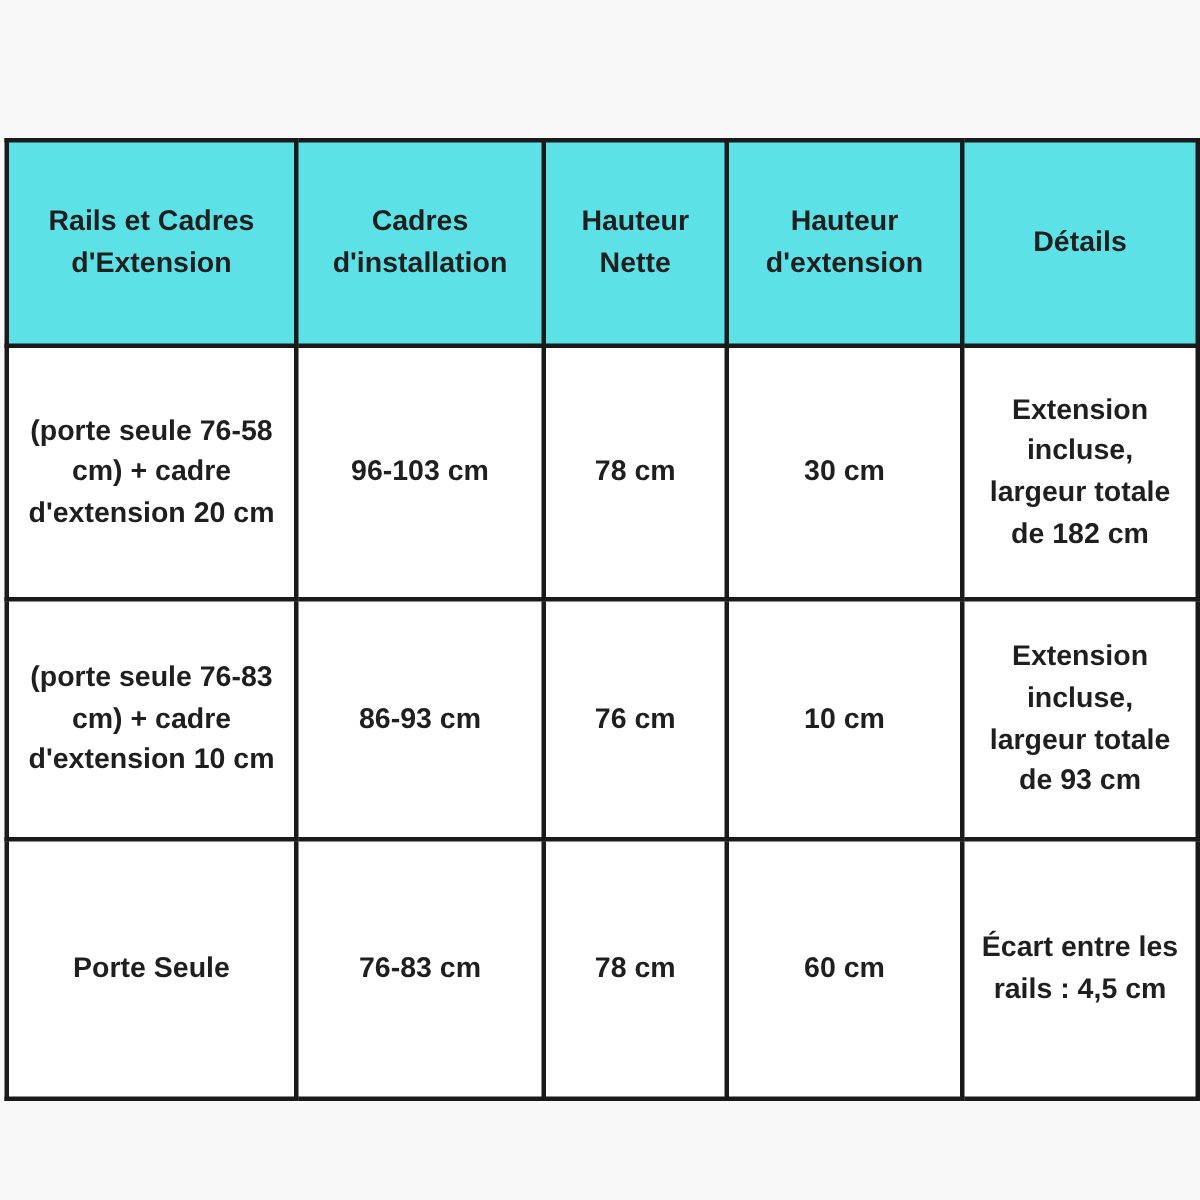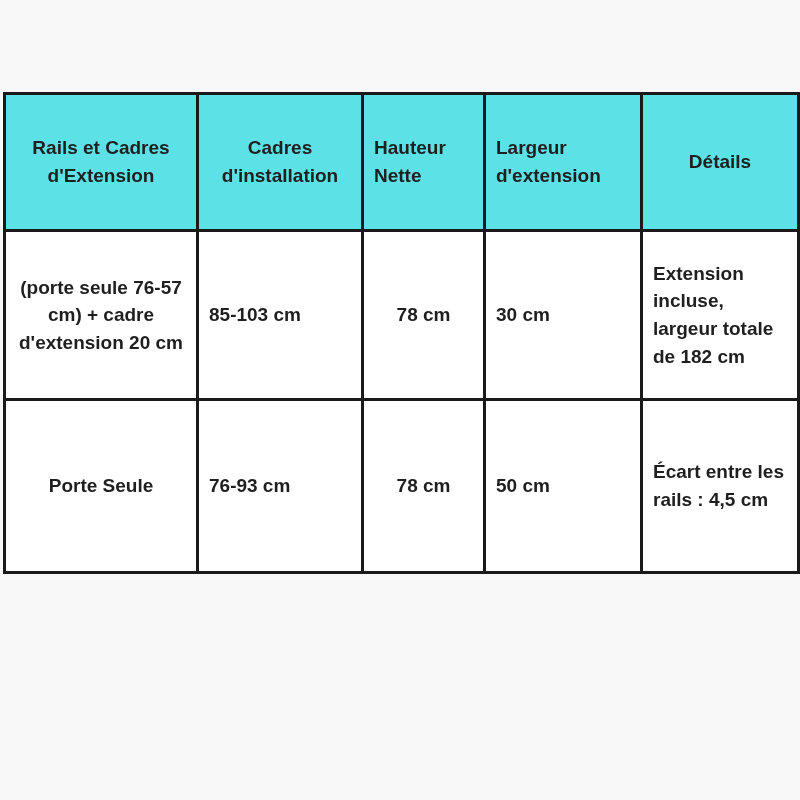--- a/index.html
+++ b/index.html
@@ -41,53 +41,60 @@
     background:var(--header-bg);
     height:137px;
   }
   table.spec-table td{
     background:var(--cell-bg);
   }
   tr.row-0 td{height:169px;}
   tr.row-1 td{height:160px;}
   tr.row-2 td{height:173px;}
   .al-c{text-align:center;}
-  .al-l{text-align:left;}
+  .al-l{text-align:center;}
 </style>
 </head>
 <body>
 
 <div class="page">
   <table class="spec-table">
     <colgroup>
       <col style="width:193px">
       <col style="width:165px">
       <col style="width:122px">
       <col style="width:157px">
       <col style="width:157px">
     </colgroup>
     <thead>
       <tr>
         <th class="al-c">Rails et Cadres d'Extension</th>
         <th class="al-c">Cadres d'installation</th>
         <th class="al-l">Hauteur Nette</th>
-        <th class="al-l">Largeur d'extension</th>
+        <th class="al-l">Hauteur d'extension</th>
         <th class="al-c">Détails</th>
       </tr>
     </thead>
     <tbody>
       <tr class="row-0">
-        <td class="al-c">(porte seule 76-57 cm) + cadre d'extension 20 cm</td>
-        <td class="al-l">85-103 cm</td>
+        <td class="al-c">(porte seule 76-58 cm) + cadre d'extension 20 cm</td>
+        <td class="al-l">96-103 cm</td>
         <td class="al-c">78 cm</td>
         <td class="al-l">30 cm</td>
         <td class="al-l">Extension incluse, largeur totale de 182 cm</td>
       </tr>
+      <tr class="row-1">
+        <td class="al-c">(porte seule 76-83 cm) + cadre d'extension 10 cm</td>
+        <td class="al-l">86-93 cm</td>
+        <td class="al-c">76 cm</td>
+        <td class="al-l">10 cm</td>
+        <td class="al-l">Extension incluse, largeur totale de 93 cm</td>
+      </tr>
       <tr class="row-2">
         <td class="al-c">Porte Seule</td>
-        <td class="al-l">76-93 cm</td>
+        <td class="al-l">76-83 cm</td>
         <td class="al-c">78 cm</td>
-        <td class="al-l">50 cm</td>
+        <td class="al-l">60 cm</td>
         <td class="al-l">Écart entre les rails : 4,5 cm</td>
       </tr>
     </tbody>
   </table>
 </div>
 
 </body></html>

